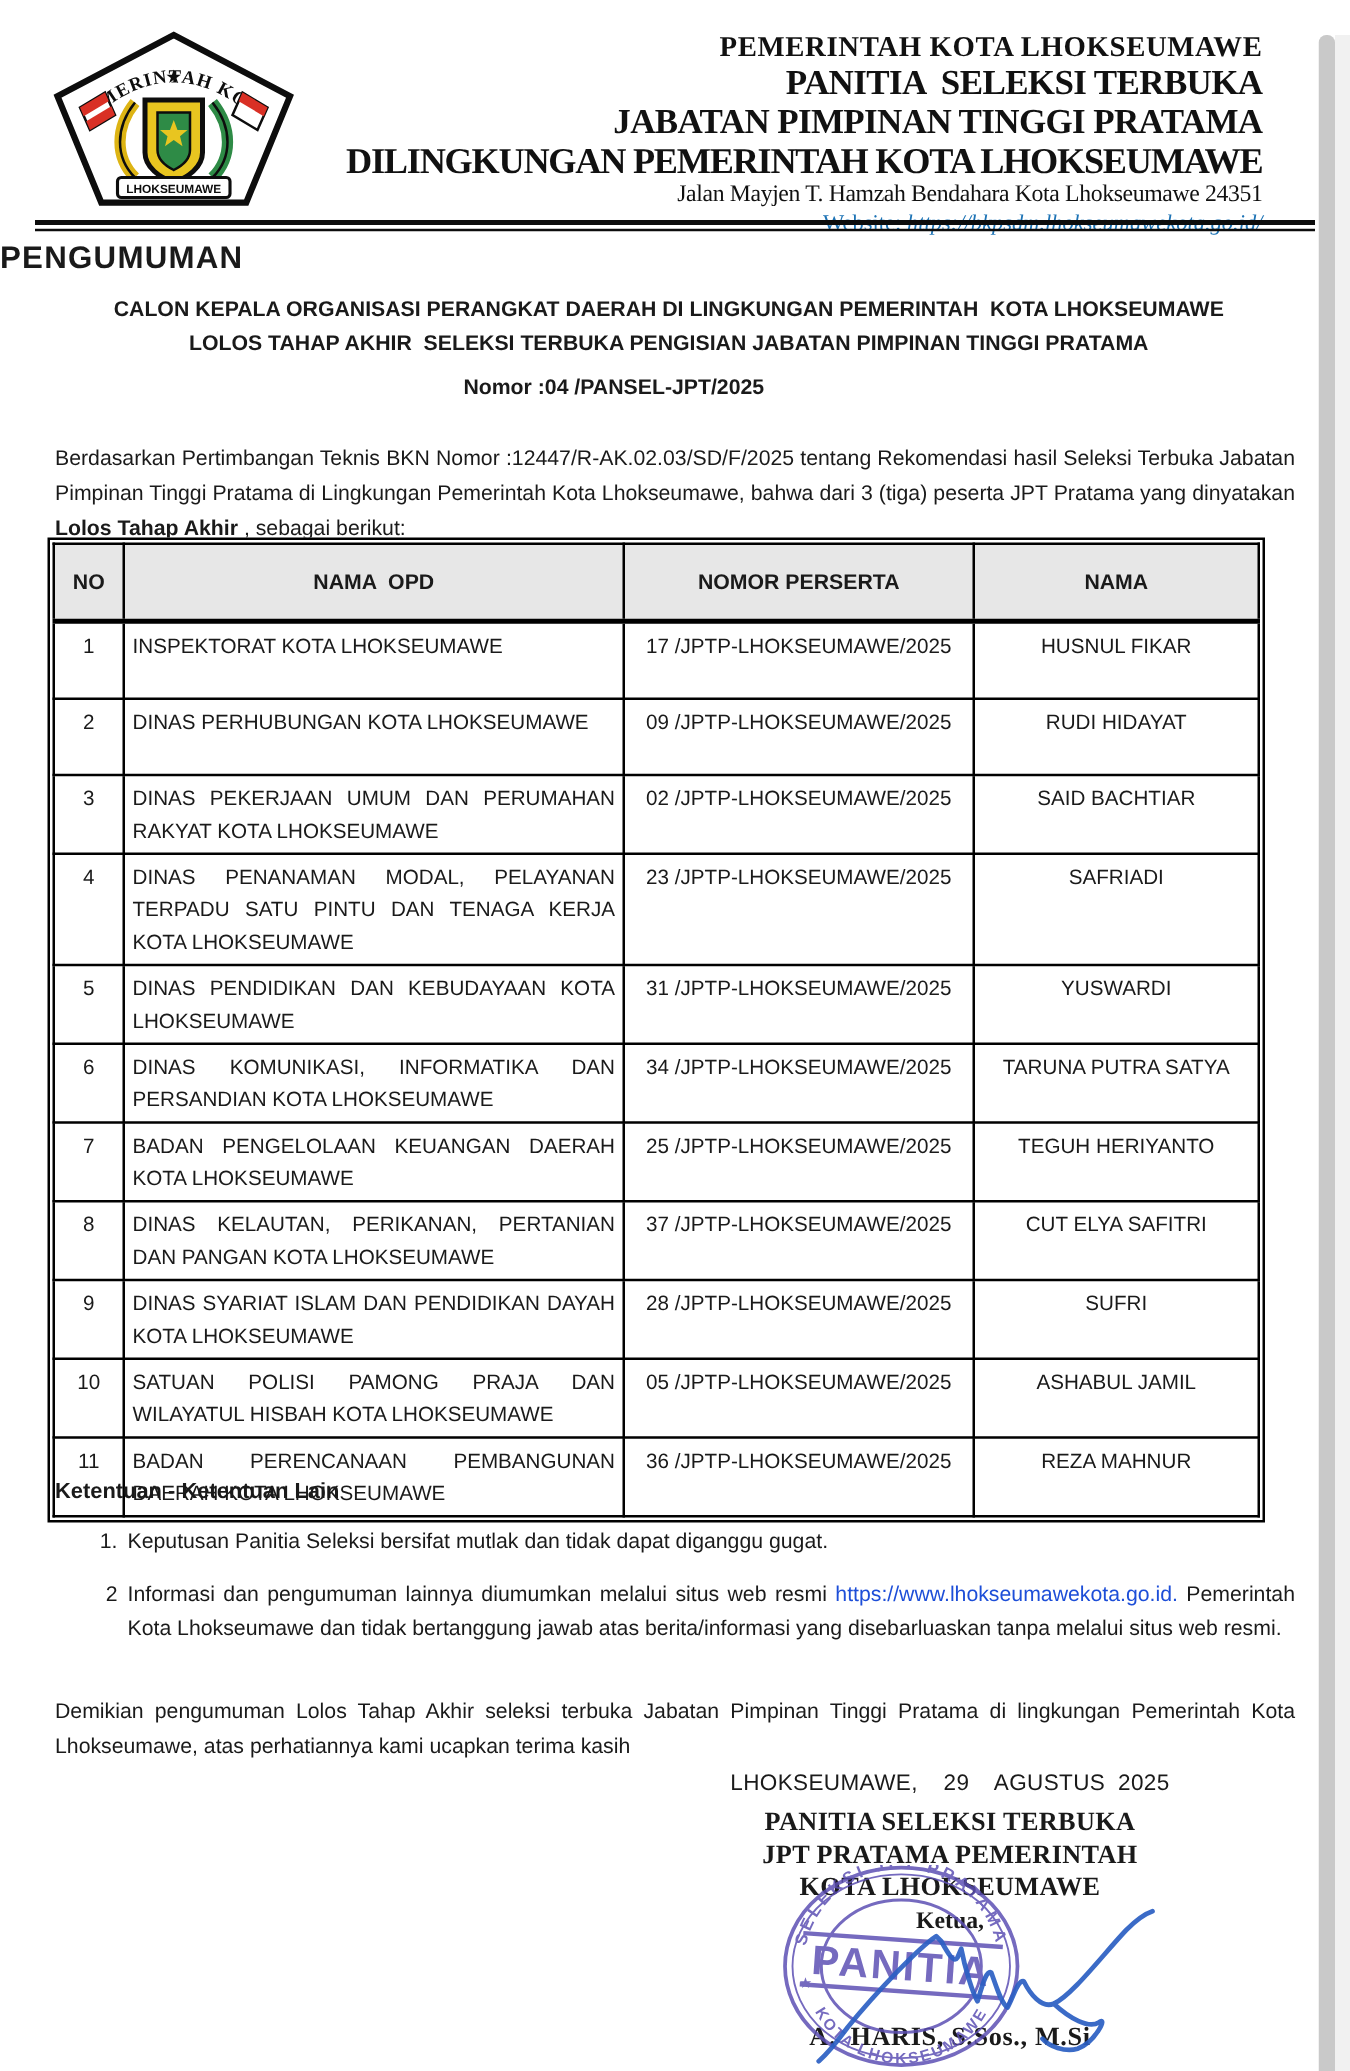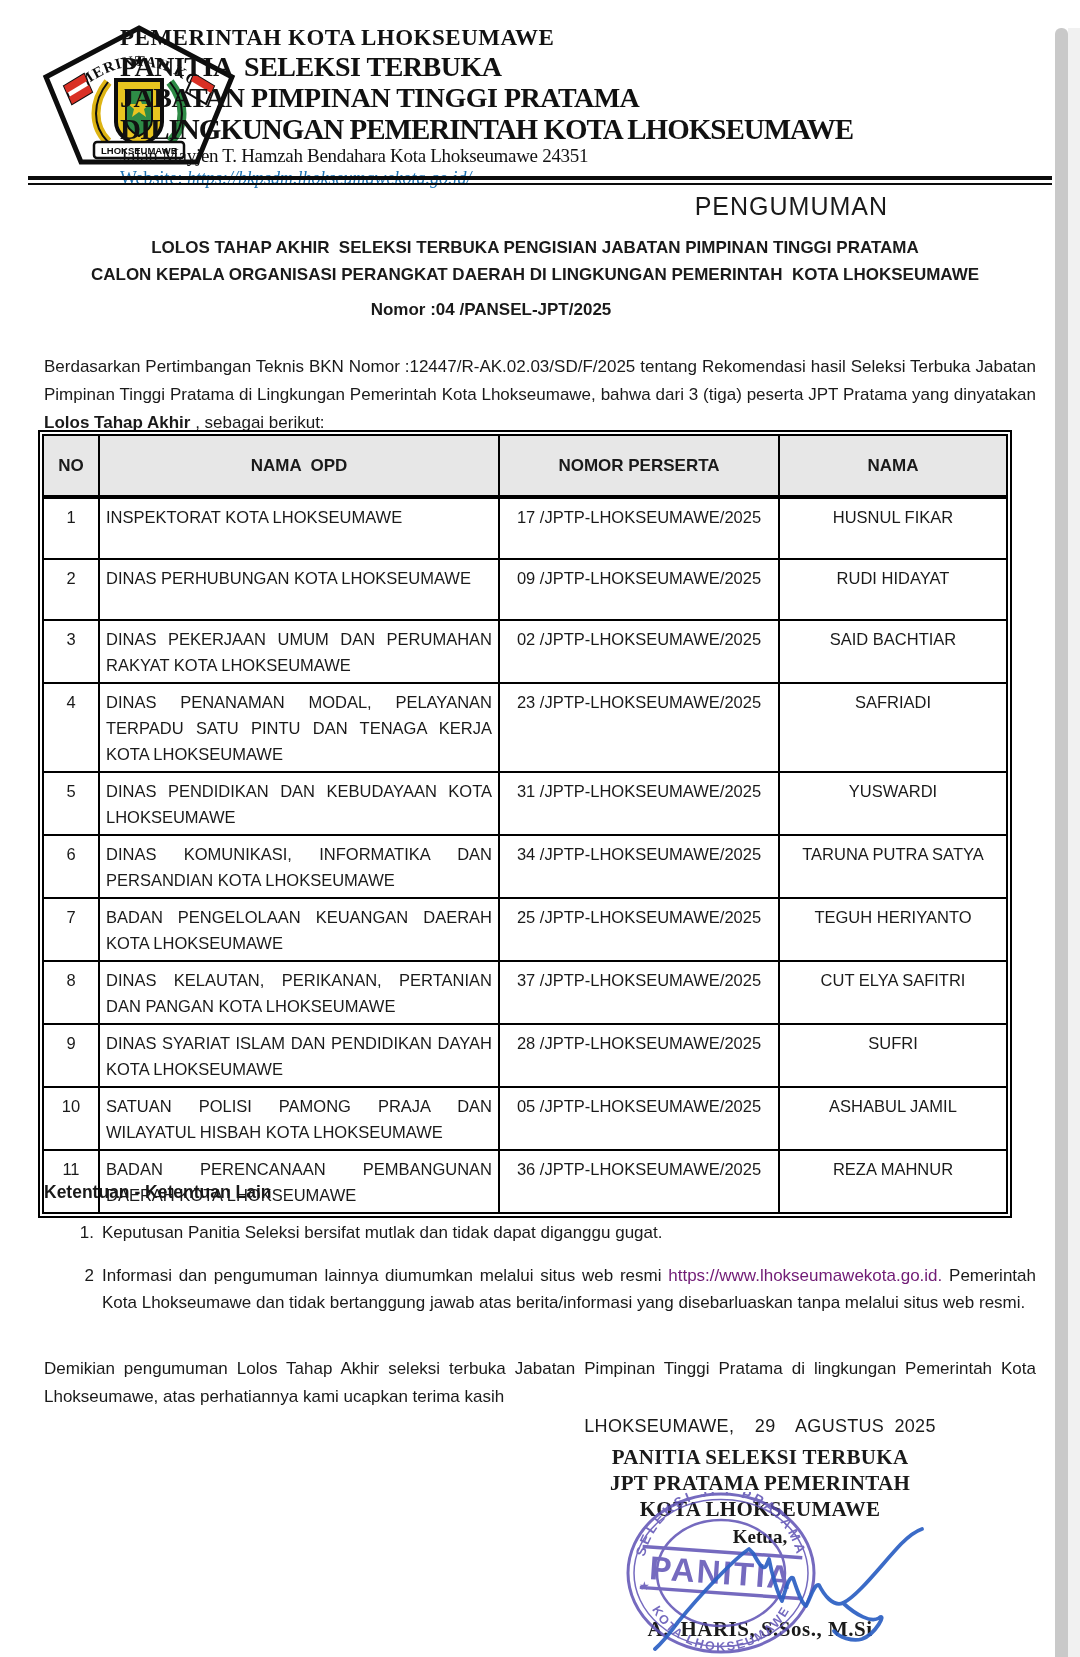--- a/index.html
+++ b/index.html
@@ -7,36 +7,36 @@
     width:1080px;height:1657px;position:relative;overflow:hidden;
     background:#ffffff;color:#1a1a1a;
     font-family:"Liberation Sans","DejaVu Sans",sans-serif;
   }
   .pre{white-space:pre;}
   
   .page-edge{position:absolute;left:1055px;top:28px;bottom:0;width:13px;background:#c9c9c9;border-radius:6px 6px 0 0;}
   .page-edge-light{position:absolute;left:1068px;top:28px;bottom:0;width:12px;background:#f1f1f1;}
   
   .logo{position:absolute;left:42px;top:24px;width:195px;height:145px;}
-  .header-text{position:absolute;left:120px;right:70px;top:24px;text-align:left;
+  .header-text{position:absolute;left:120px;right:70px;top:24px;text-align:right;
     font-family:"Liberation Serif","DejaVu Serif",serif;color:#111;}
   .h-line1{font-size:23px;font-weight:bold;letter-spacing:.5px;line-height:27px;}
   .h-line2{font-size:28px;font-weight:bold;letter-spacing:-.5px;line-height:31px;}
   .h-line3{font-size:28px;font-weight:bold;letter-spacing:-.5px;line-height:31px;}
   .h-line4{font-size:29px;font-weight:bold;letter-spacing:-1px;line-height:32px;}
   .h-line5{font-size:19px;letter-spacing:-.3px;line-height:23px;margin-top:1px;}
   .h-line6{font-size:19px;letter-spacing:-.3px;line-height:22px;}
   .h-line7{font-size:18px;line-height:22px;color:#1d73b5;}
   .h-line7 .url{font-style:italic;}
   .rule{position:absolute;left:28px;width:1024px;top:176px;}
   .rule .r1{height:4px;background:#0c0c0c;}
   .rule .r2{height:2px;background:#0c0c0c;margin-top:3px;}
   
-  .doc-title{position:absolute;left:0;width:888px;top:192px;text-align:right;
-    font-size:25px;font-weight:normal;letter-spacing:1px;}
+  .doc-title{position:absolute;left:0;width:888px;top:192px;text-align:left;
+    font-size:25px;font-weight:bold;letter-spacing:1px;}
   .doc-sub{position:absolute;left:30px;width:1010px;top:234px;text-align:center;
     font-size:17px;font-weight:bold;line-height:27px;}
   .doc-nomor{position:absolute;left:0;width:982px;top:300px;text-align:center;
     font-size:17px;font-weight:bold;}
   
   .intro{position:absolute;left:44px;width:992px;top:336px;
     font-size:17px;line-height:28px;text-align:justify;}
   .intro b{font-weight:bold;}
   
   .table-wrap{position:absolute;left:38px;top:430px;width:966px;border:2px solid #000;padding:2px;background:#fff;}
@@ -53,21 +53,21 @@
   td.col-no{text-align:center;padding-left:0;padding-right:0;}
   td.col-opd{text-align:justify;}
   td.col-nomor{text-align:center;}
   td.col-nama{text-align:center;}
   
   .ketentuan{position:absolute;left:44px;width:992px;top:1182px;font-size:17px;}
   .ket-head{font-weight:bold;font-size:17.5px;}
   .ket-item{display:flex;margin-top:16px;line-height:27px;}
   .ket-item .marker{width:24px;flex:0 0 24px;text-align:right;margin-left:26px;margin-right:8px;}
   .ket-item .body{flex:1;text-align:justify;}
-  .link{color:#701a75;}
+  .link{color:#1d4ed8;}
   
   .closing{position:absolute;left:44px;width:992px;top:1338px;font-size:17px;line-height:28px;text-align:justify;}
   
   .sig{position:absolute;left:560px;width:400px;top:1416px;text-align:center;}
   .sig-date{font-size:18px;letter-spacing:.3px;word-spacing:5px;}
   .sig-org{font-family:"Liberation Serif","DejaVu Serif",serif;font-weight:bold;
     font-size:21px;line-height:26px;margin-top:7px;letter-spacing:.3px;}
   .sig-ketua{font-family:"Liberation Serif","DejaVu Serif",serif;font-weight:bold;font-size:19px;margin-top:4px;}
   .sig-name{font-family:"Liberation Serif","DejaVu Serif",serif;font-weight:bold;font-size:21px;margin-top:69px;letter-spacing:.5px;}
   .stamp{position:absolute;left:625px;top:1492px;width:195px;height:165px;opacity:.84;}
@@ -130,22 +130,22 @@
   </div>
 </div>
 
 <div class="rule">
   <div class="r1"></div>
     <div class="r2"></div>
 </div>
 
 <div class="doc-title">PENGUMUMAN</div>
 <div class="doc-sub">
+  <div class="pre">CALON KEPALA ORGANISASI PERANGKAT DAERAH DI LINGKUNGAN PEMERINTAH  KOTA LHOKSEUMAWE</div>
   <div class="pre">LOLOS TAHAP AKHIR  SELEKSI TERBUKA PENGISIAN JABATAN PIMPINAN TINGGI PRATAMA</div>
-  <div class="pre">CALON KEPALA ORGANISASI PERANGKAT DAERAH DI LINGKUNGAN PEMERINTAH  KOTA LHOKSEUMAWE</div>
 </div>
 <div class="doc-nomor pre">Nomor :04 /PANSEL-JPT/2025</div>
 
 <p class="intro"><span>Berdasarkan Pertimbangan Teknis BKN Nomor :12447/R-AK.02.03/SD/F/2025 tentang Rekomendasi hasil Seleksi Terbuka  Jabatan Pimpinan Tinggi Pratama di Lingkungan Pemerintah Kota Lhokseumawe, bahwa dari 3 (tiga) peserta JPT Pratama yang dinyatakan </span><b>Lolos Tahap Akhir</b><span> , sebagai berikut:</span></p>
 
 <div class="table-wrap">
   <table class="results">
     <colgroup>
       <col style="width:56px">
         <col style="width:400px">

